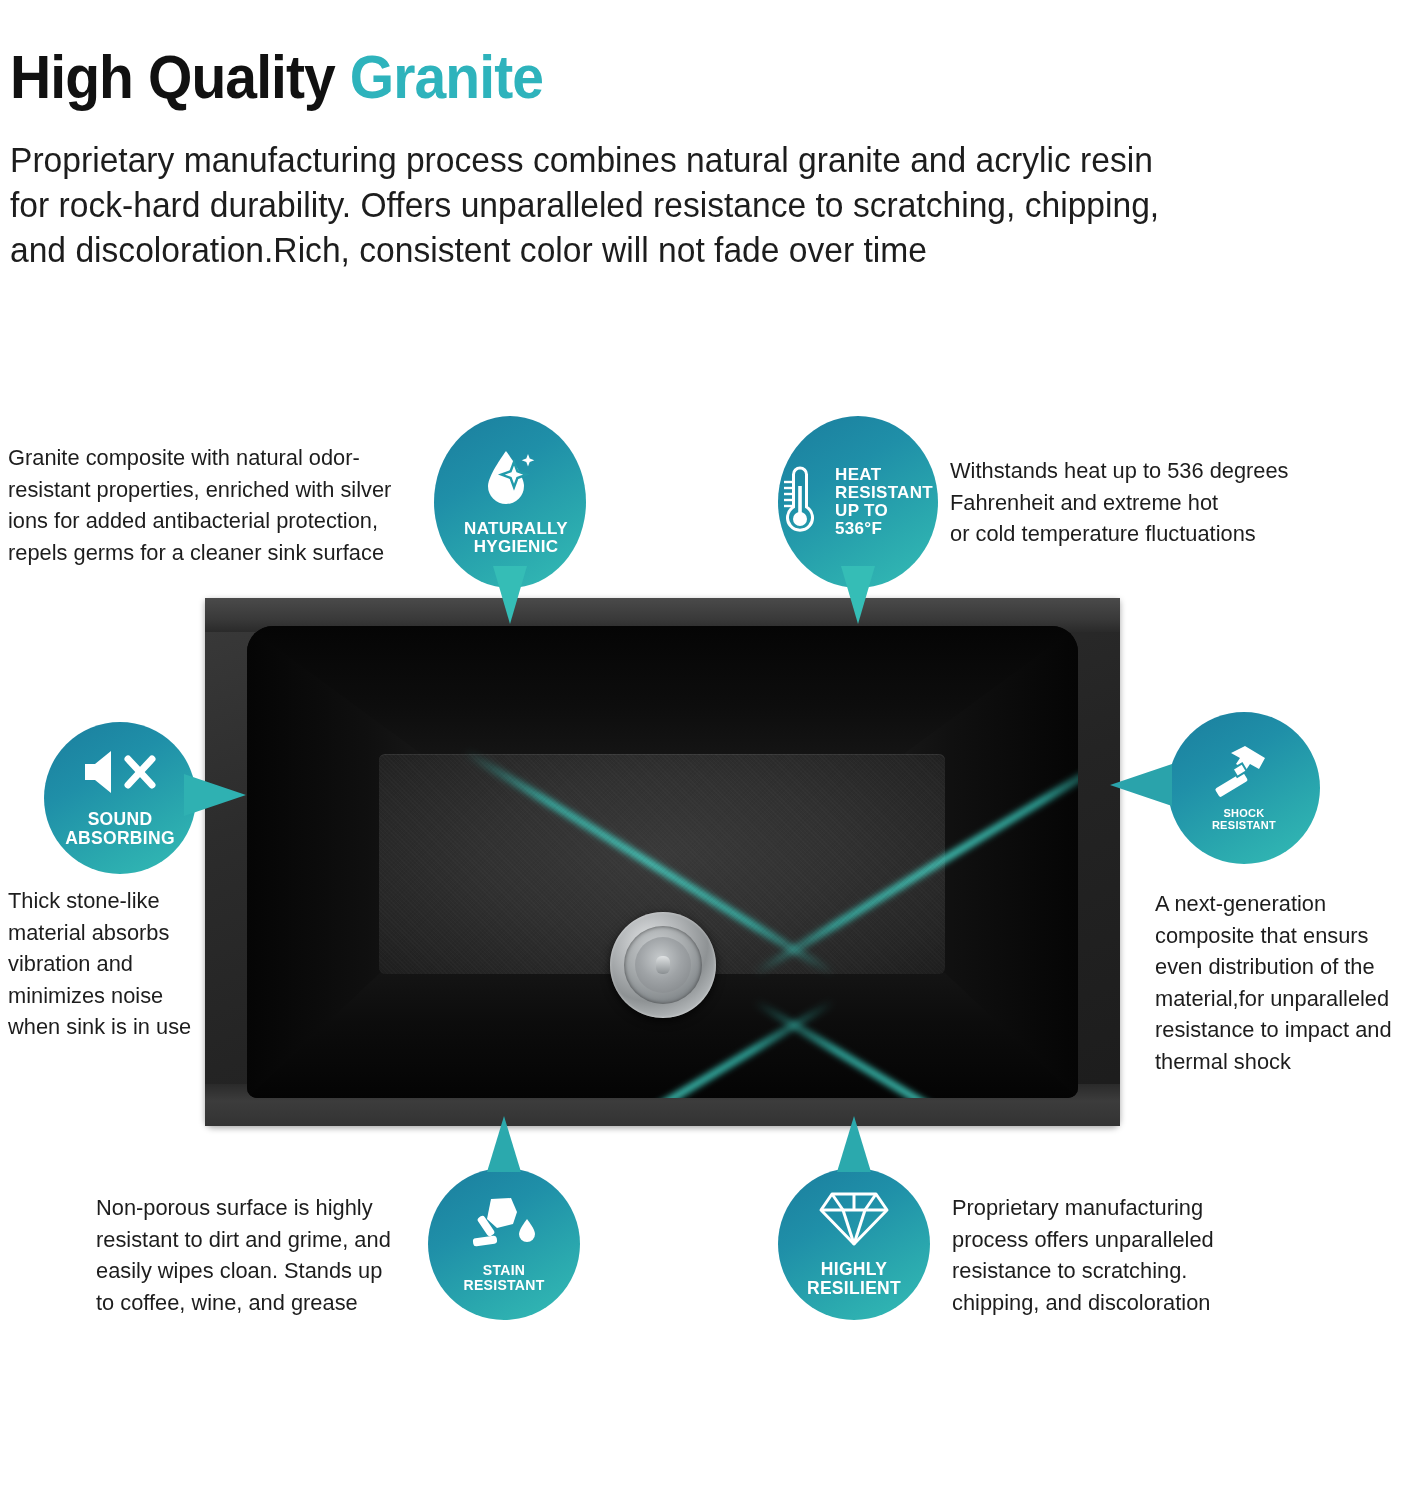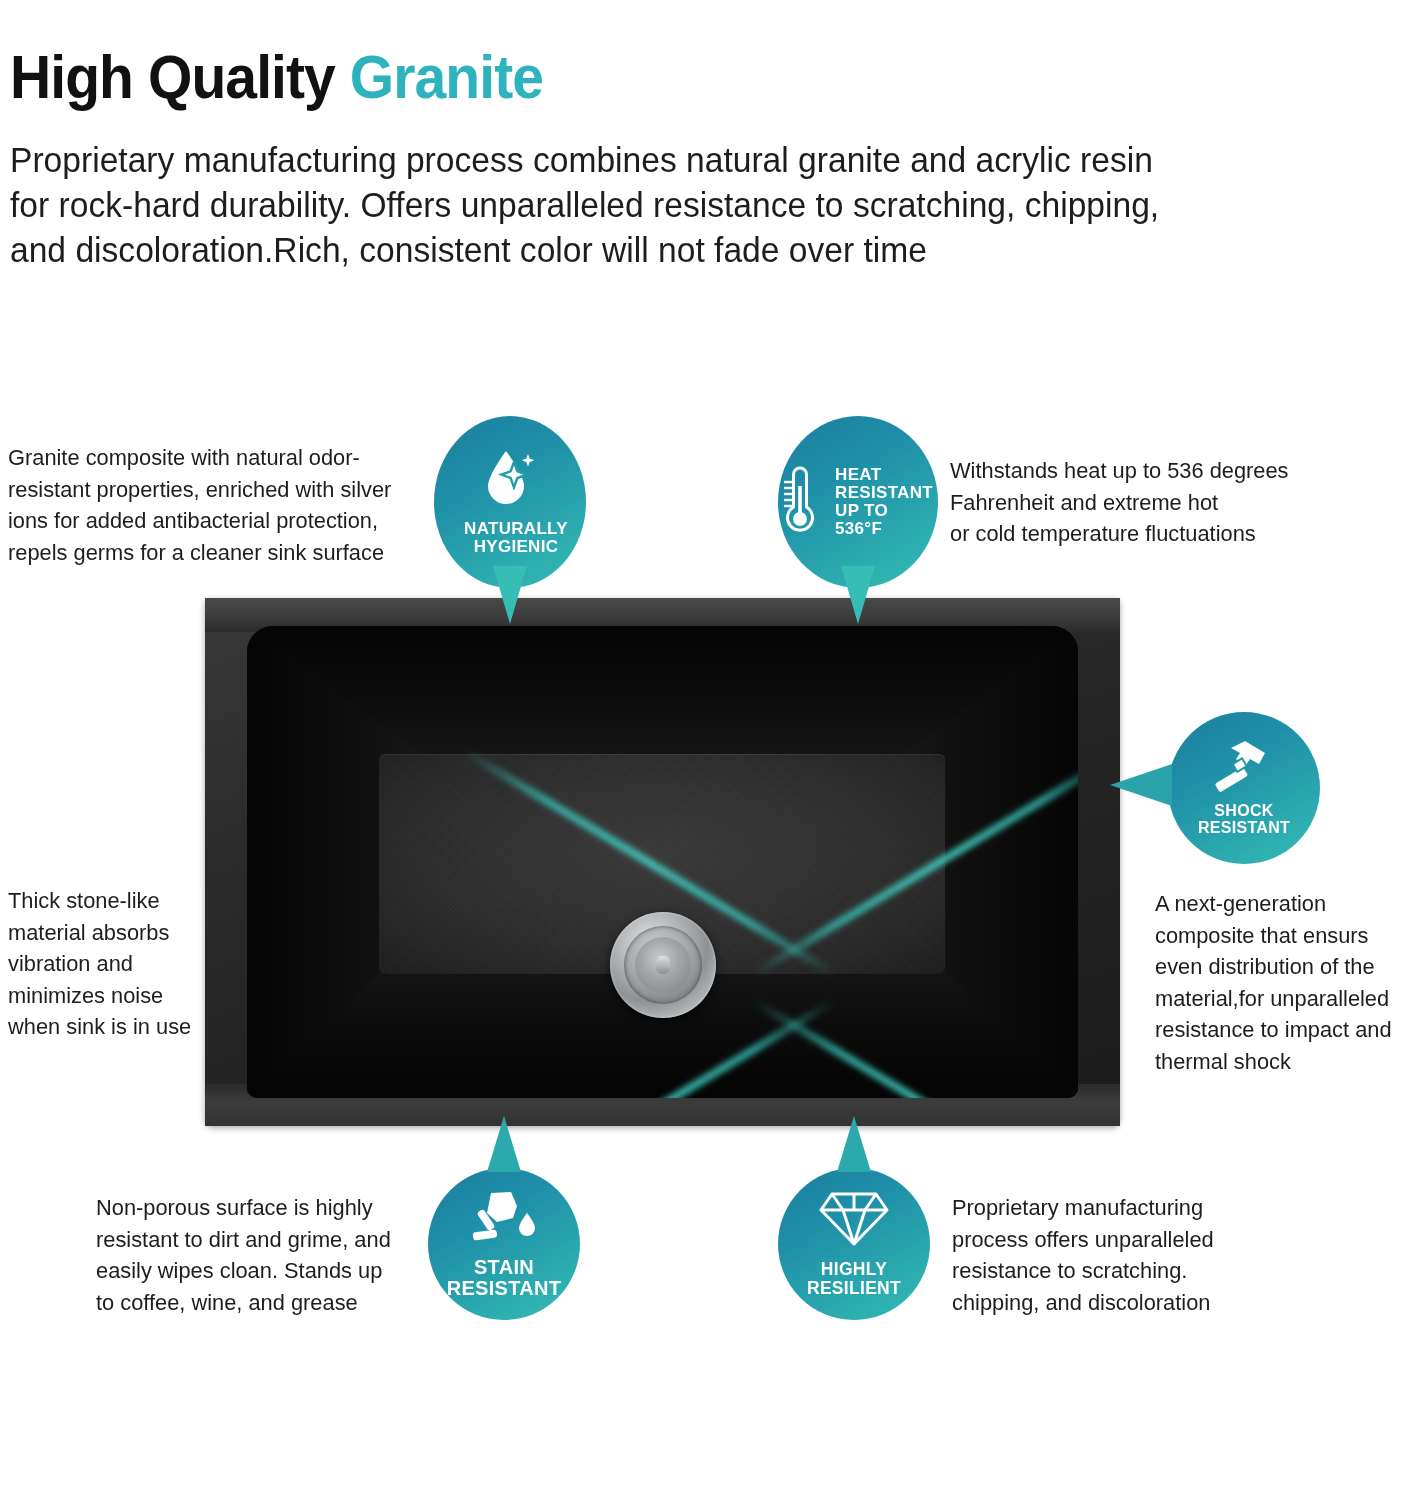--- a/index.html
+++ b/index.html
@@ -243,51 +243,67 @@
       </svg>
     </span>
     <div class="blabel" style="font-size:17px;text-align:left;">
       <span>HEAT</span>
       <span>RESISTANT</span>
       <span>UP TO</span>
       <span>536°F</span>
     </div>
   </div>
 
+  <div class="badge" id="badge-sound">
+    <div class="tail right" style="left:140px;top:52px;"></div>
+    <span class="bi">
+      <svg width="78" height="48" viewBox="0 0 78 48">
+        <path d="M4 16 h10 L30 3 v42 L14 32 H4 Z" fill="#ffffff"></path>
+        <g stroke="#ffffff" stroke-width="7" stroke-linecap="round">
+          <line x1="47" y1="11" x2="71" y2="37"></line>
+          <line x1="71" y1="11" x2="47" y2="37"></line>
+        </g>
+      </svg>
+    </span>
+    <div class="blabel" style="font-size:17.5px;margin-top:10px;">
+      <span>SOUND</span>
+      <span>ABSORBING</span>
+    </div>
+  </div>
 
   <div class="badge" id="badge-shock">
     <div class="tail left" style="left:-58px;top:52px;"></div>
     <span class="bi">
       <svg width="64" height="60" viewBox="0 0 64 60">
         <g fill="#ffffff">
           <path d="M33 2 l20 12 -6 11 -9 -5 -4 6 -10 -6 4 -6 -9 -5 Z"></path>
           <rect x="3" y="36" width="33" height="10" rx="2" transform="rotate(-31 19 41)"></rect>
         </g>
         <rect x="22" y="22" width="11" height="9" transform="rotate(-31 27 26)" fill="#ffffff" stroke="#2397a9" stroke-width="2"></rect>
       </svg>
     </span>
-    <div class="blabel" style="font-size:16px;">
+    <div class="blabel" style="font-size:11px;">
       <span>SHOCK</span>
       <span>RESISTANT</span>
     </div>
   </div>
 
   <div class="badge" id="badge-stain">
     <div class="tail up" style="left:50%;top:-52px;transform:translateX(-50%);"></div>
     <span class="bi">
       <svg width="66" height="56" viewBox="0 0 66 56">
         <g fill="#ffffff">
           <path d="M20 4 l20 -1 6 14 -4 12 -16 4 -10 -9 Z"></path>
           <rect x="11" y="20" width="8" height="22" rx="3" transform="rotate(-34 15 31)"></rect>
           <rect x="2" y="42" width="24" height="8" rx="3" transform="rotate(-8 14 46)"></rect>
           <path d="M56 24 C56 24 48 34 48 39 a8 8 0 0 0 16 0 C64 34 56 24 56 24 Z"></path>
         </g>
       </svg>
     </span>
-    <div class="blabel" style="font-size:20px;margin-top:8px;">
+    <div class="blabel" style="font-size:14px;margin-top:8px;">
       <span>STAIN</span>
       <span>RESISTANT</span>
     </div>
   </div>
 
   <div class="badge" id="badge-resilient">
     <div class="tail up" style="left:50%;top:-52px;transform:translateX(-50%);"></div>
     <span class="bi">
       <svg width="70" height="58" viewBox="0 0 70 58">
         <g fill="none" stroke="#ffffff" stroke-width="3" stroke-linejoin="round">

